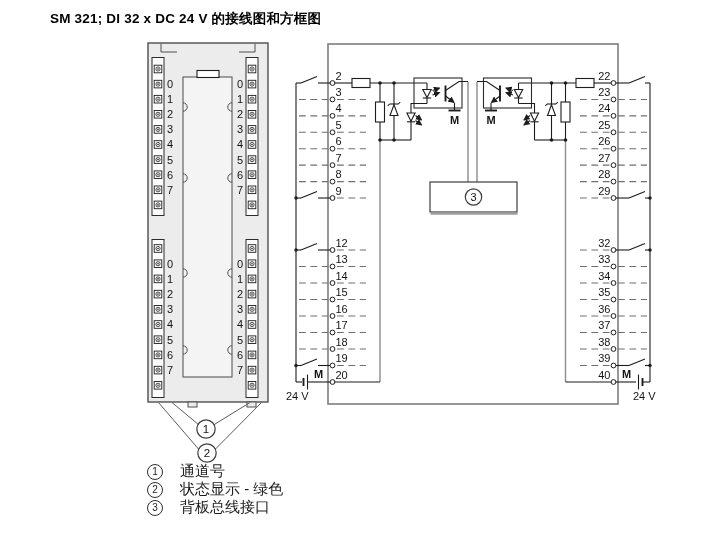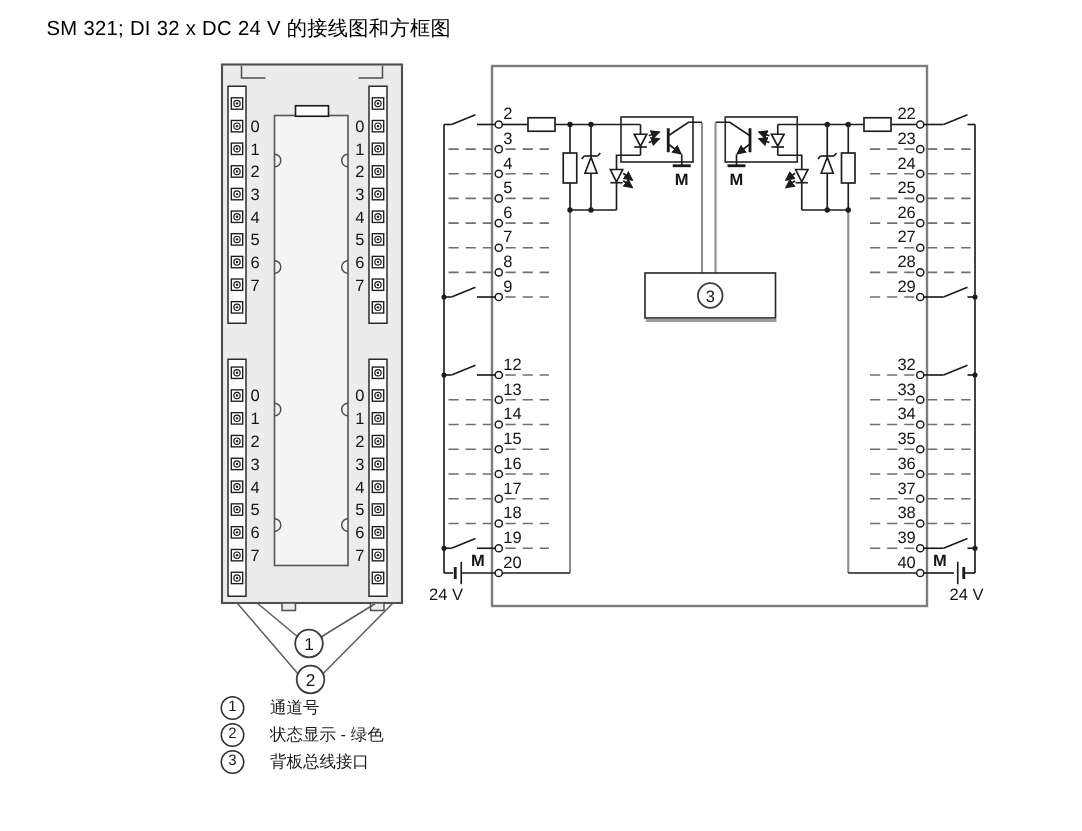--- a/index.html
+++ b/index.html
@@ -1,18 +1,18 @@
 <!DOCTYPE html>
 <html><head>
 <meta charset="utf-8">
 <style>
   html,body{margin:0;padding:0;background:#fff;}
   .stage{position:relative;width:721px;height:554px;background:#ffffff;overflow:hidden;
          font-family:"Liberation Sans",sans-serif;}
-  .title{position:absolute;left:31px;top:10px;font-size:13.5px;font-weight:normal;color:#000;
+  .title{position:absolute;left:50px;top:10px;font-size:13.5px;font-weight:bold;color:#000;
          letter-spacing:.2px;white-space:nowrap;}
   svg{position:absolute;overflow:visible;}
   
   .w{stroke:#1c1c1c;stroke-width:1.1;fill:none;}
   .dash{stroke:#6f6f6f;stroke-width:1.1;fill:none;stroke-dasharray:6.8 4.6;}
   .obox{fill:none;stroke:#7d7d7d;stroke-width:1.6;}
   .grayl{stroke:#8c8c8c;stroke-width:1.4;fill:none;}
   .dot{fill:#1c1c1c;stroke:none;}
   .tcirc{fill:#fff;stroke:#1c1c1c;stroke-width:1;}
   .comp{fill:#fff;stroke:#1c1c1c;stroke-width:1.1;}
@@ -32,21 +32,21 @@
   .hook{fill:none;stroke:#4f4f4f;stroke-width:1;}
   .tab{fill:#ececec;stroke:#4f4f4f;stroke-width:1;}
   .cl{stroke:#5c5c5c;stroke-width:1;fill:none;}
   .callout{fill:#fff;stroke:#3c3c3c;stroke-width:1.2;}
   .cotext{font-size:11.5px;}
   
   .legend{position:absolute;left:147px;top:464px;display:flex;flex-direction:column;gap:3px;}
   .legrow{display:flex;align-items:center;height:15px;}
   .legnum{width:14px;height:14px;border:1.2px solid #2f2f2f;border-radius:50%;font-size:10px;
           line-height:13px;text-align:center;color:#1a1a1a;flex:0 0 auto;}
-  .legtext{margin-left:17px;font-size:11px;color:#1a1a1a;white-space:nowrap;}
+  .legtext{margin-left:17px;font-size:15px;color:#1a1a1a;white-space:nowrap;}
 </style>
 </head>
 <body>
 
 <div class="stage">
 
   <div class="title">SM 321; DI 32 x DC 24 V 的接线图和方框图</div>
 
   <svg style="left:130px;top:35px" width="180" height="432" viewBox="130 35 180 432">
     <rect class="shell" x="148" y="43" width="120" height="359"></rect>

